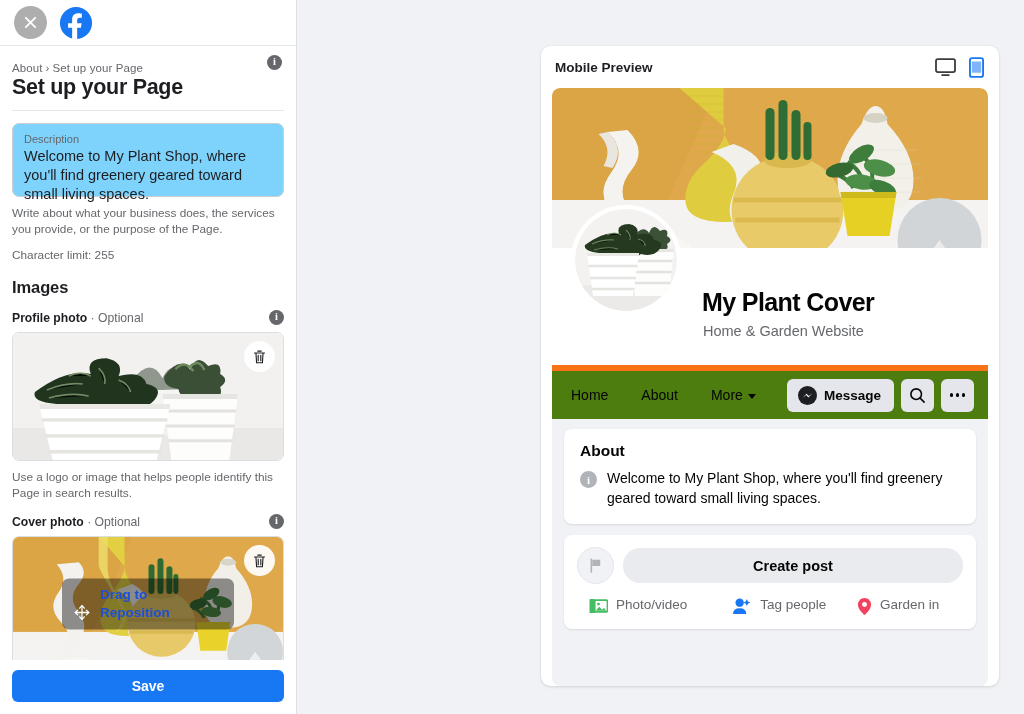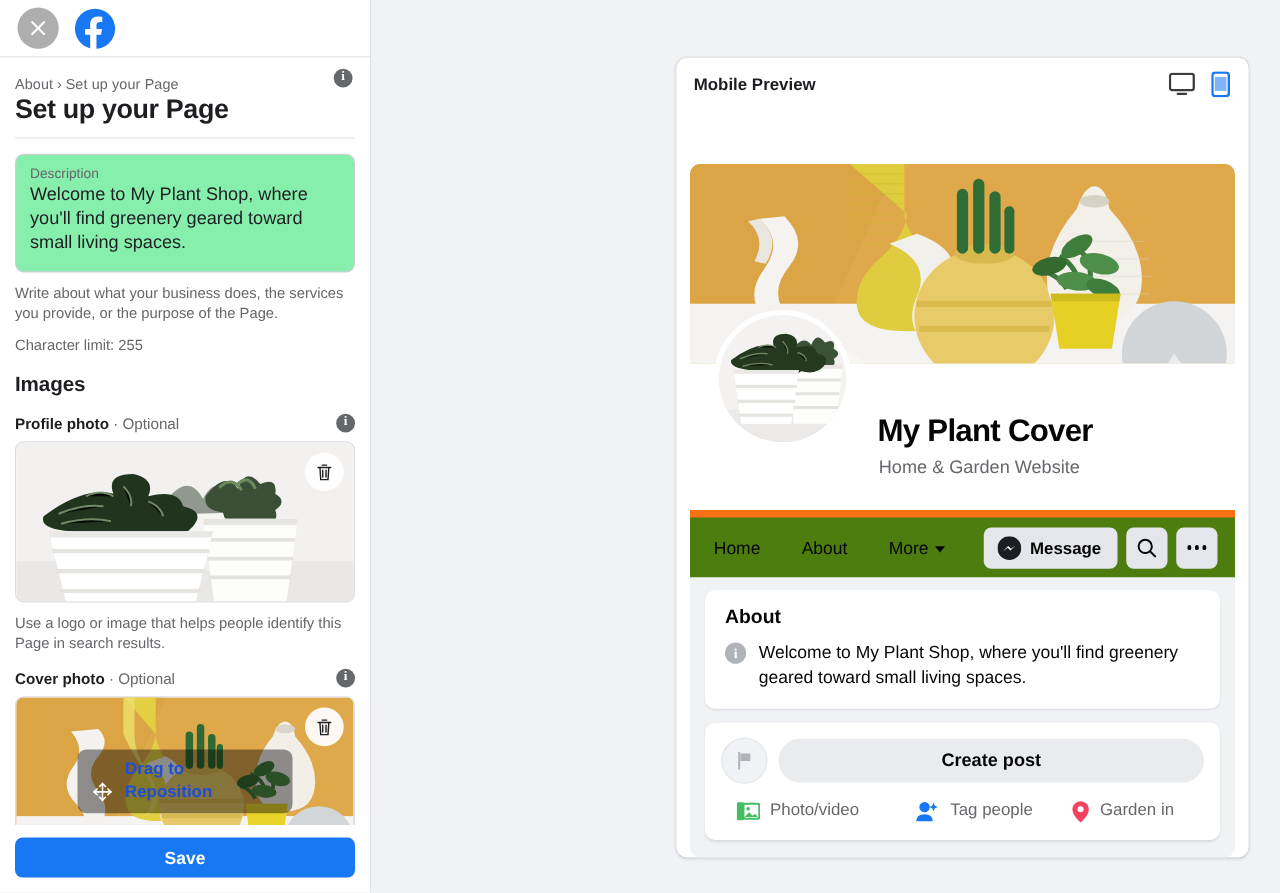--- a/index.html
+++ b/index.html
@@ -57,22 +57,22 @@
     flex: 0 0 auto; cursor: pointer; line-height:1;
   }
   .title-info { margin-top: 9px; margin-right: 2px; }
 
   .divider { height: 1px; background: #e4e6eb; margin: 10px 0 0 0; }
 
   .textarea-box {
     border: 1px solid #ccd0d5; border-radius: 7px;
     padding: 9px 11px 10px 11px;
     margin-top: 12px;
-    height: 95px;
-    background: #86efac;
+    height: 74px;
+    background: #7dd3fc;
     cursor: text;
   }
   .ta-label { font-size: 11px; color: #65676b; margin-bottom: 2px; }
   .ta-value { font-size: 14.5px; color: #1c1e21; line-height: 19px; }
 
   .helper-text {
     font-size: 11.8px; color: #65676b; line-height: 15.5px;
     margin-top: 9px;
   }
   .char-limit { font-size: 11.8px; color: #65676b; margin-top: 11px; }
@@ -136,21 +136,21 @@
     flex: 1 1 auto; position: relative;
     background: #f0f2f5;
   }
   .preview-card {
     position: absolute; left: 244px; top: 46px;
     width: 458px; height: 640px;
     background: #ffffff;
     border-radius: 9px;
     box-shadow: 0 1px 3px rgba(0,0,0,0.12), 0 0 1px rgba(0,0,0,0.12);
     overflow: hidden;
-    display: flex; flex-direction: column; gap: 43px;
+    display: flex; flex-direction: column;
   }
   .pc-header {
     height: 42px; min-height:42px;
     display: flex; align-items: center;
     padding: 0 15px 0 14px;
   }
   .pc-title { font-size: 13.5px; font-weight: bold; color: #1c1e21; flex: 1; }
   .dev-icons { display: flex; align-items: center; gap: 13px; }
   .dev-icon { cursor: pointer; display:block; }
 

